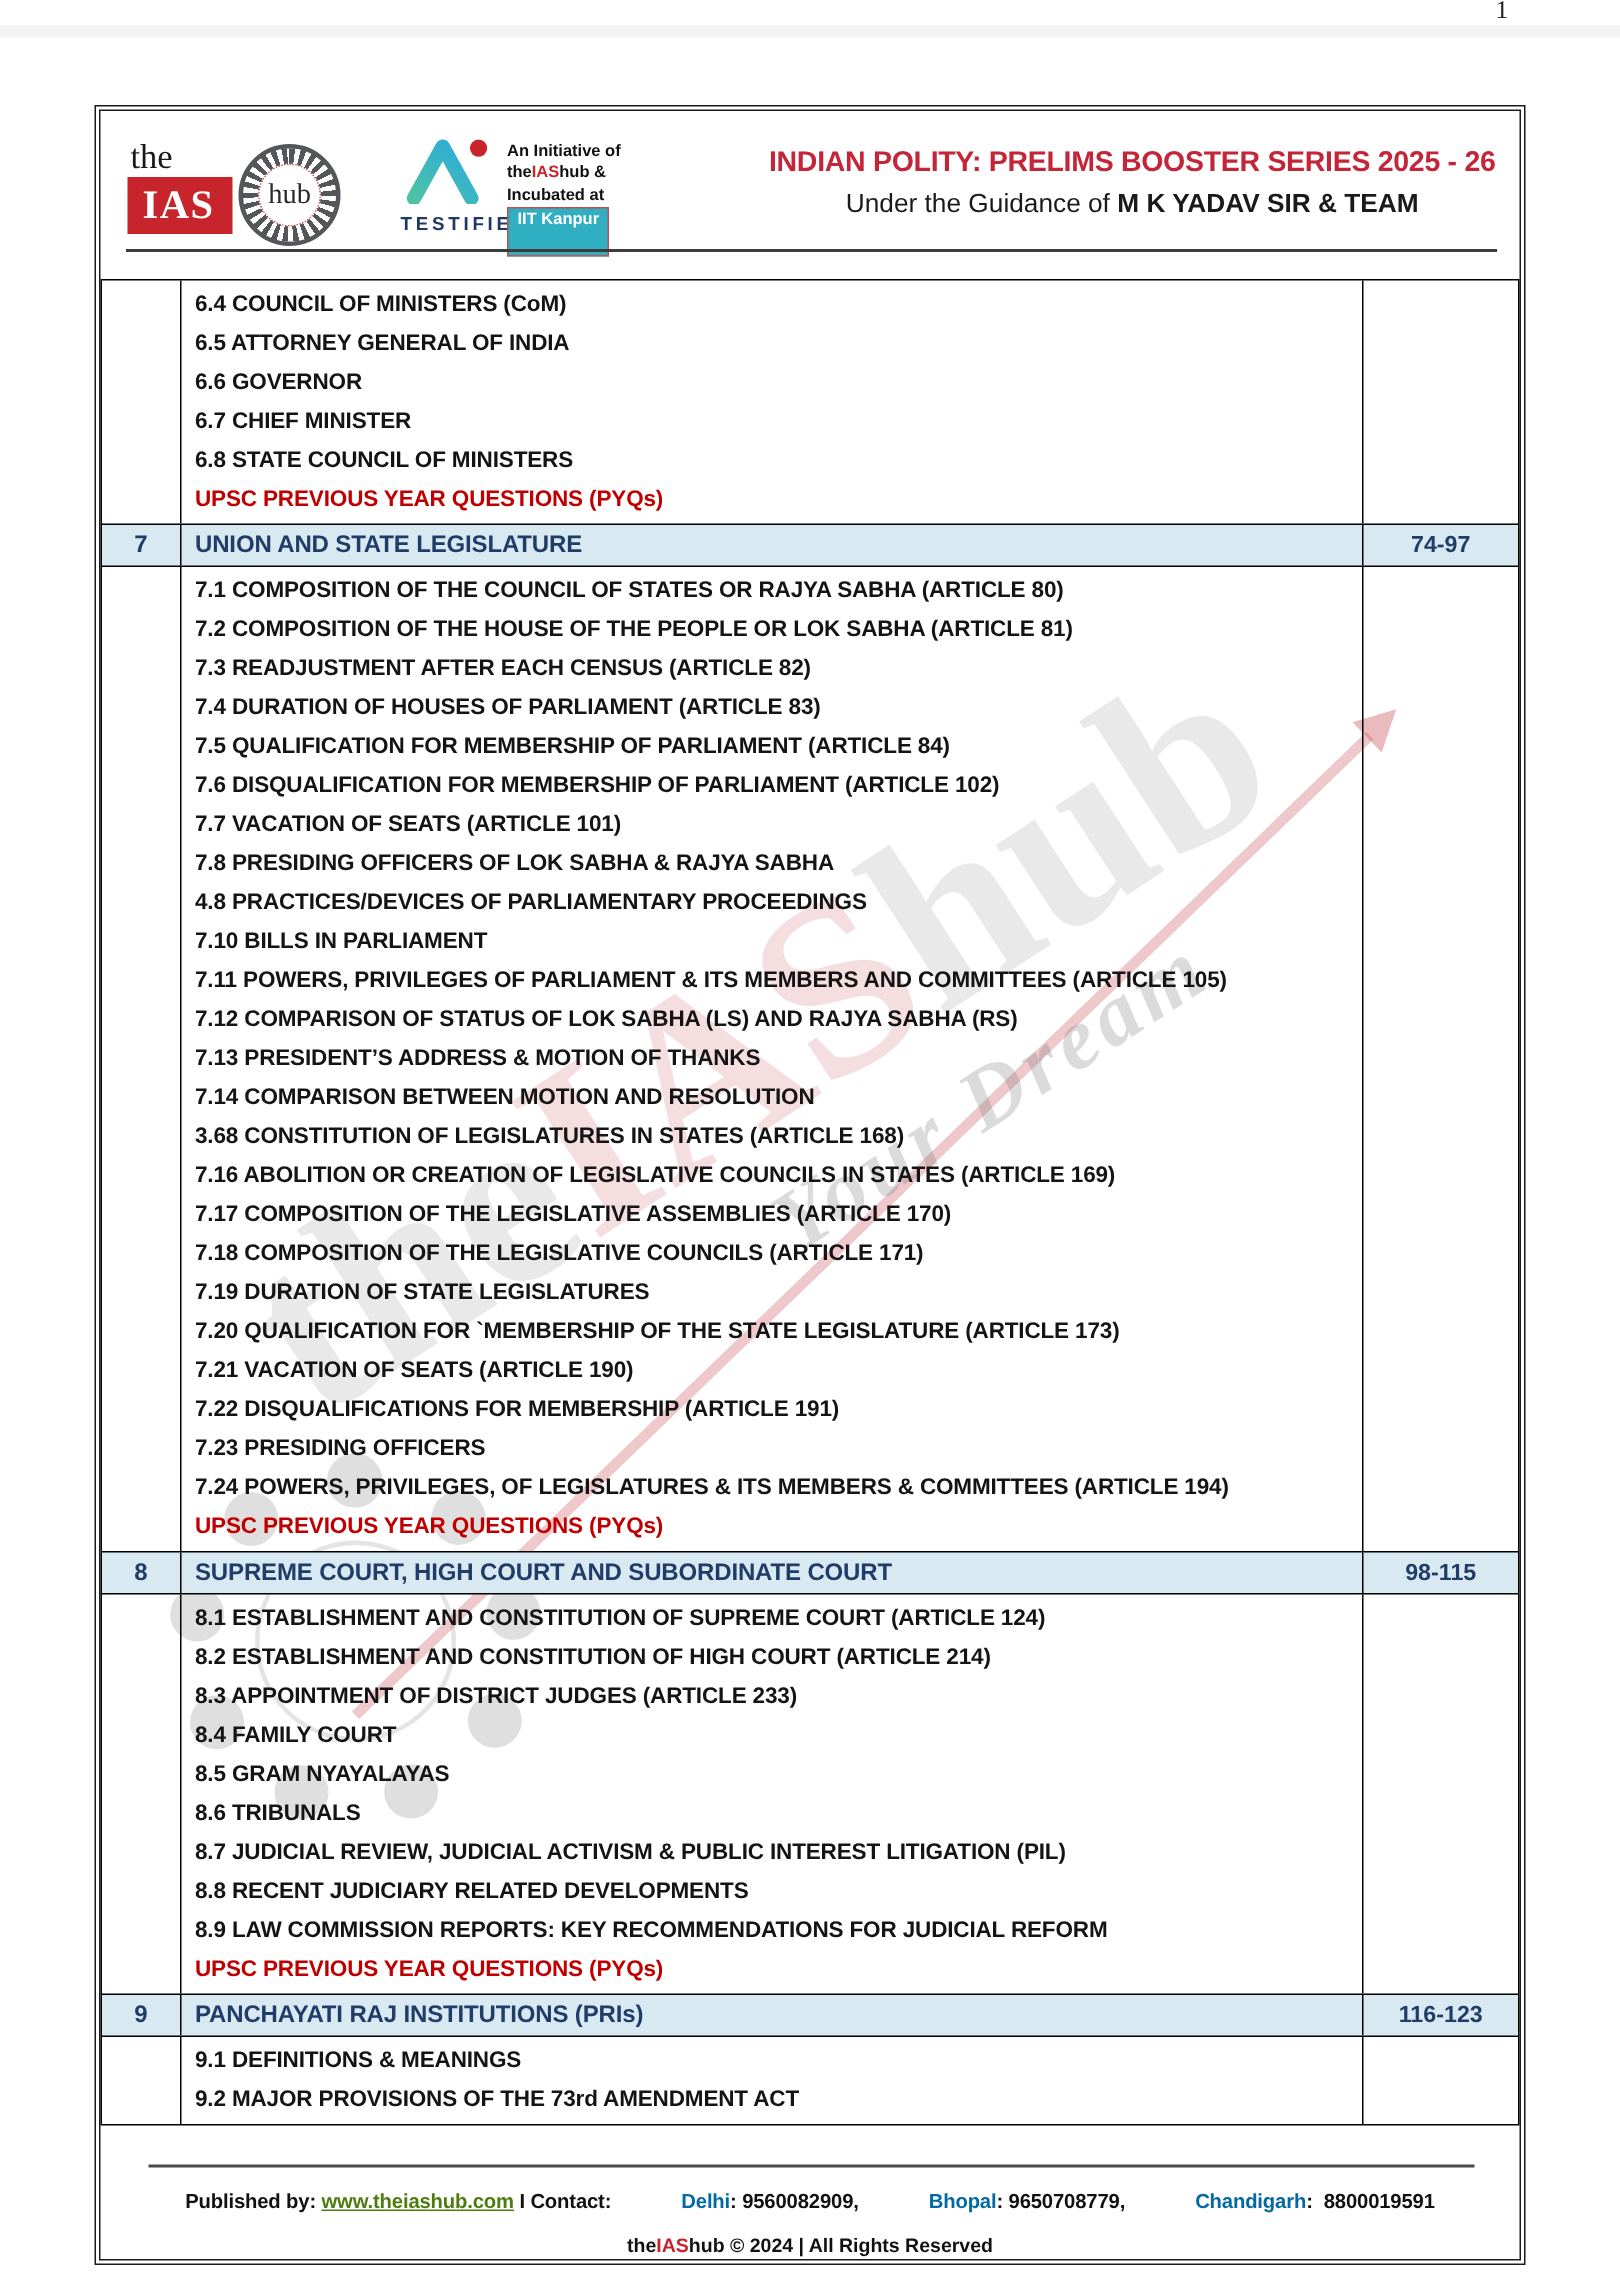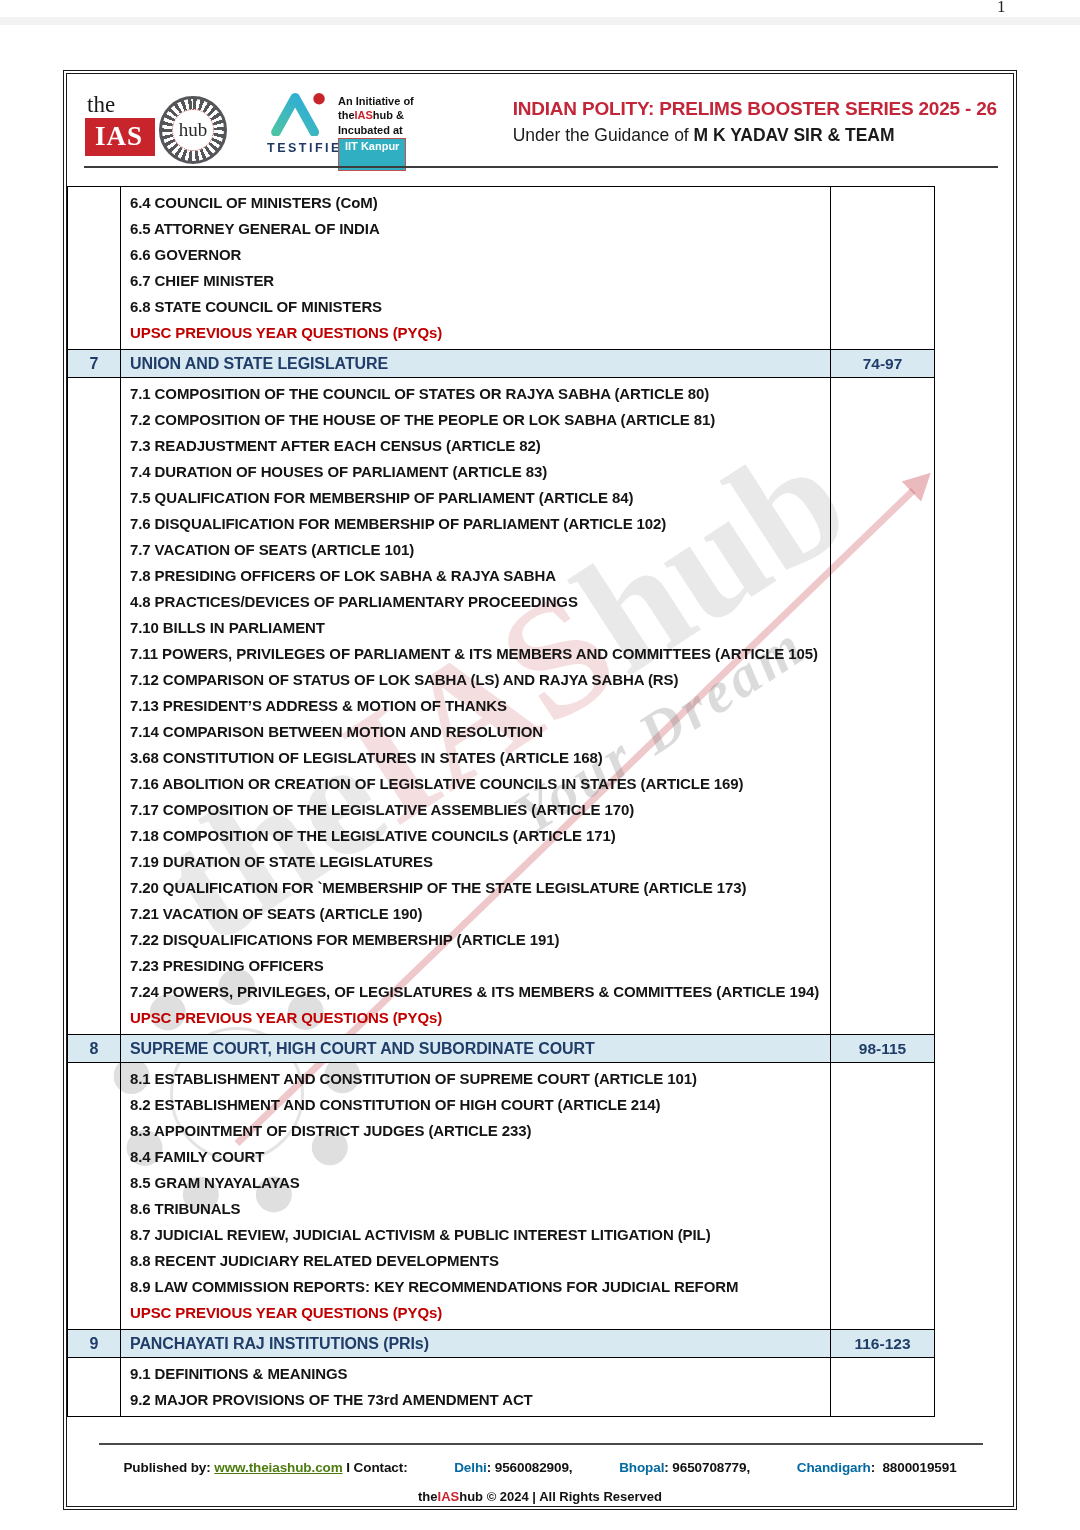--- a/index.html
+++ b/index.html
@@ -93,31 +93,31 @@
   .ai-testified {
     margin-top: 1px; color: #1F3864; font-weight: bold; font-size: 12.5px; letter-spacing: 2.5px;
   }
   .ai-text { font-size: 11px; font-weight: bold; line-height: 1.3; padding-top: 2px; }
   .ai-ias-red { color: #C8242C; }
   .ai-badge {
     display: inline-block; margin-top: 1px; background: #31AFC2; color: #fff;
     border: 1px solid #c05050; padding: 0 6px 17px 6px; font-size: 11px; font-weight: bold;
   }
 
-  .title-block { text-align: left; padding-top: 10px; white-space: nowrap; }
+  .title-block { text-align: center; padding-top: 10px; white-space: nowrap; }
   .main-title { color: #C32638; font-weight: bold; font-size: 19px; letter-spacing: -0.2px; }
   .subtitle { font-size: 17.5px; margin-top: 5px; color: #1a1a1a; }
   .subtitle .bold { font-weight: bold; }
 
   .header-divider { position: relative; z-index: 2; margin: 4px 15px 0 17px; border-top: 2px solid #3c3c3c; }
 
   
   .toc {
     position: relative; z-index: 2;
-    margin: 18px 0 0 0; width: 868px;
+    margin: 18px 0 0 0; width: 946px;
     border: 1.5px solid #000; background: transparent;
   }
   .row { display: grid; grid-template-columns: 53px 1fr 103px; }
   .cell-left  { border-right: 1.5px solid #000; }
   .cell-mid   { border-right: 1.5px solid #000; }
   .row.items .cell-mid { padding: 3px 0; }
   .item {
     line-height: 26px; font-size: 15px; font-weight: bold; color: #141414;
     padding-left: 9px; letter-spacing: -0.1px; white-space: nowrap; overflow: hidden;
   }
@@ -249,21 +249,21 @@
         <div class="cell-right"></div>
       </div>
       <div class="row chapter">
         <div class="chap-num">8</div>
         <div class="chap-title">SUPREME COURT, HIGH COURT AND SUBORDINATE COURT</div>
         <div class="chap-pages">98-115</div>
       </div>
       <div class="row items">
         <div class="cell-left"></div>
         <div class="cell-mid">
-          <div class="item">8.1 ESTABLISHMENT AND CONSTITUTION OF SUPREME COURT (ARTICLE 101)</div>
+          <div class="item">8.1 ESTABLISHMENT AND CONSTITUTION OF SUPREME COURT (ARTICLE 124)</div>
           <div class="item">8.2 ESTABLISHMENT AND CONSTITUTION OF HIGH COURT (ARTICLE 214)</div>
           <div class="item">8.3 APPOINTMENT OF DISTRICT JUDGES (ARTICLE 233)</div>
           <div class="item">8.4 FAMILY COURT</div>
           <div class="item">8.5 GRAM NYAYALAYAS</div>
           <div class="item">8.6 TRIBUNALS</div>
           <div class="item">8.7 JUDICIAL REVIEW, JUDICIAL ACTIVISM &amp; PUBLIC INTEREST LITIGATION (PIL)</div>
           <div class="item">8.8 RECENT JUDICIARY RELATED DEVELOPMENTS</div>
           <div class="item">8.9 LAW COMMISSION REPORTS: KEY RECOMMENDATIONS FOR JUDICIAL REFORM</div>
           <div class="item red">UPSC PREVIOUS YEAR QUESTIONS (PYQs)</div>
         </div>

